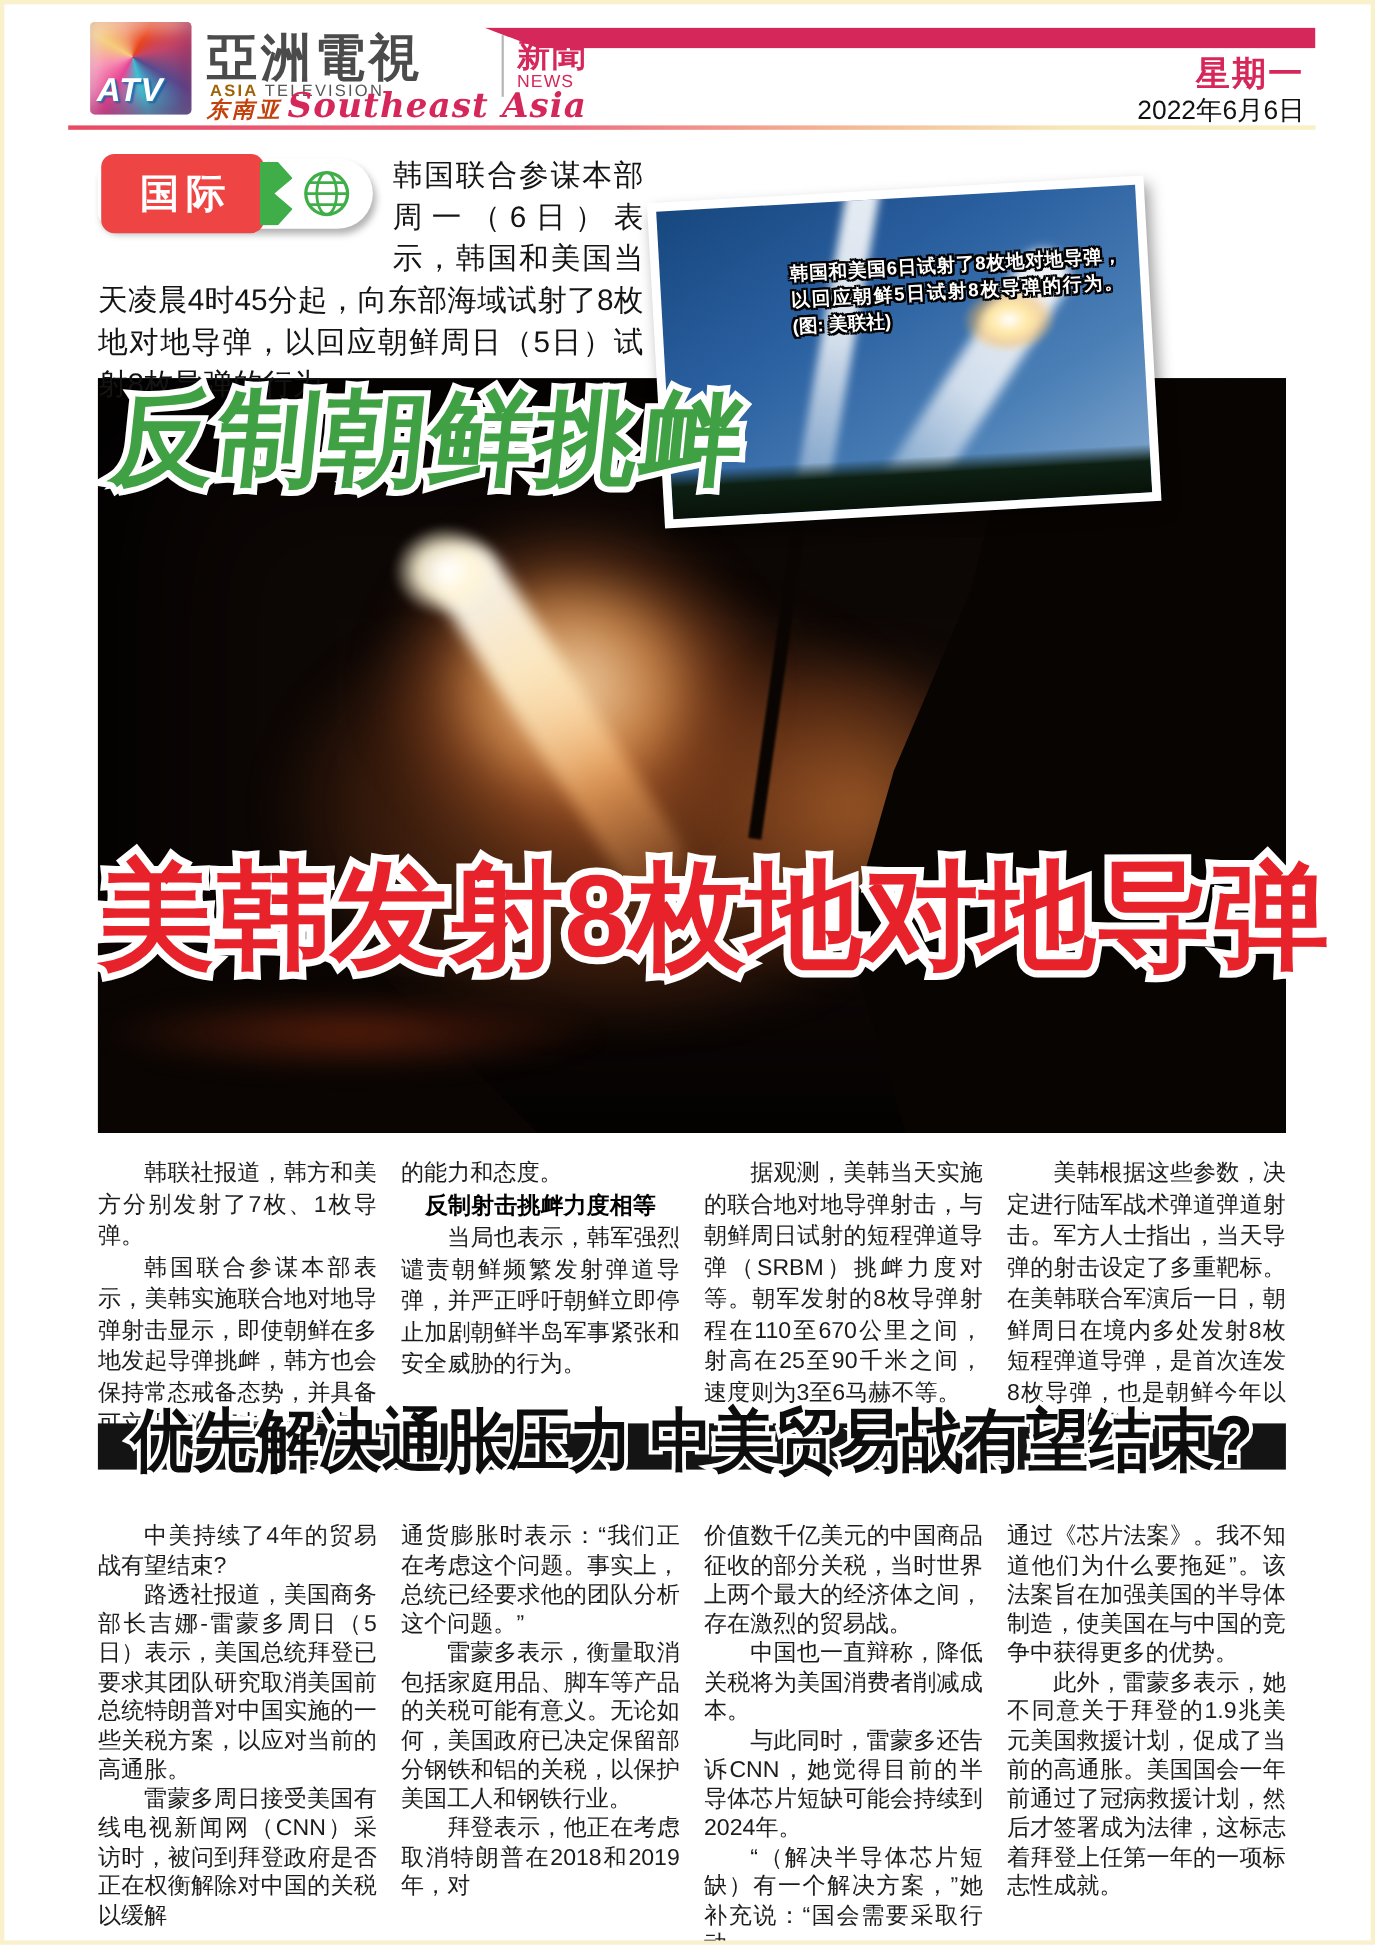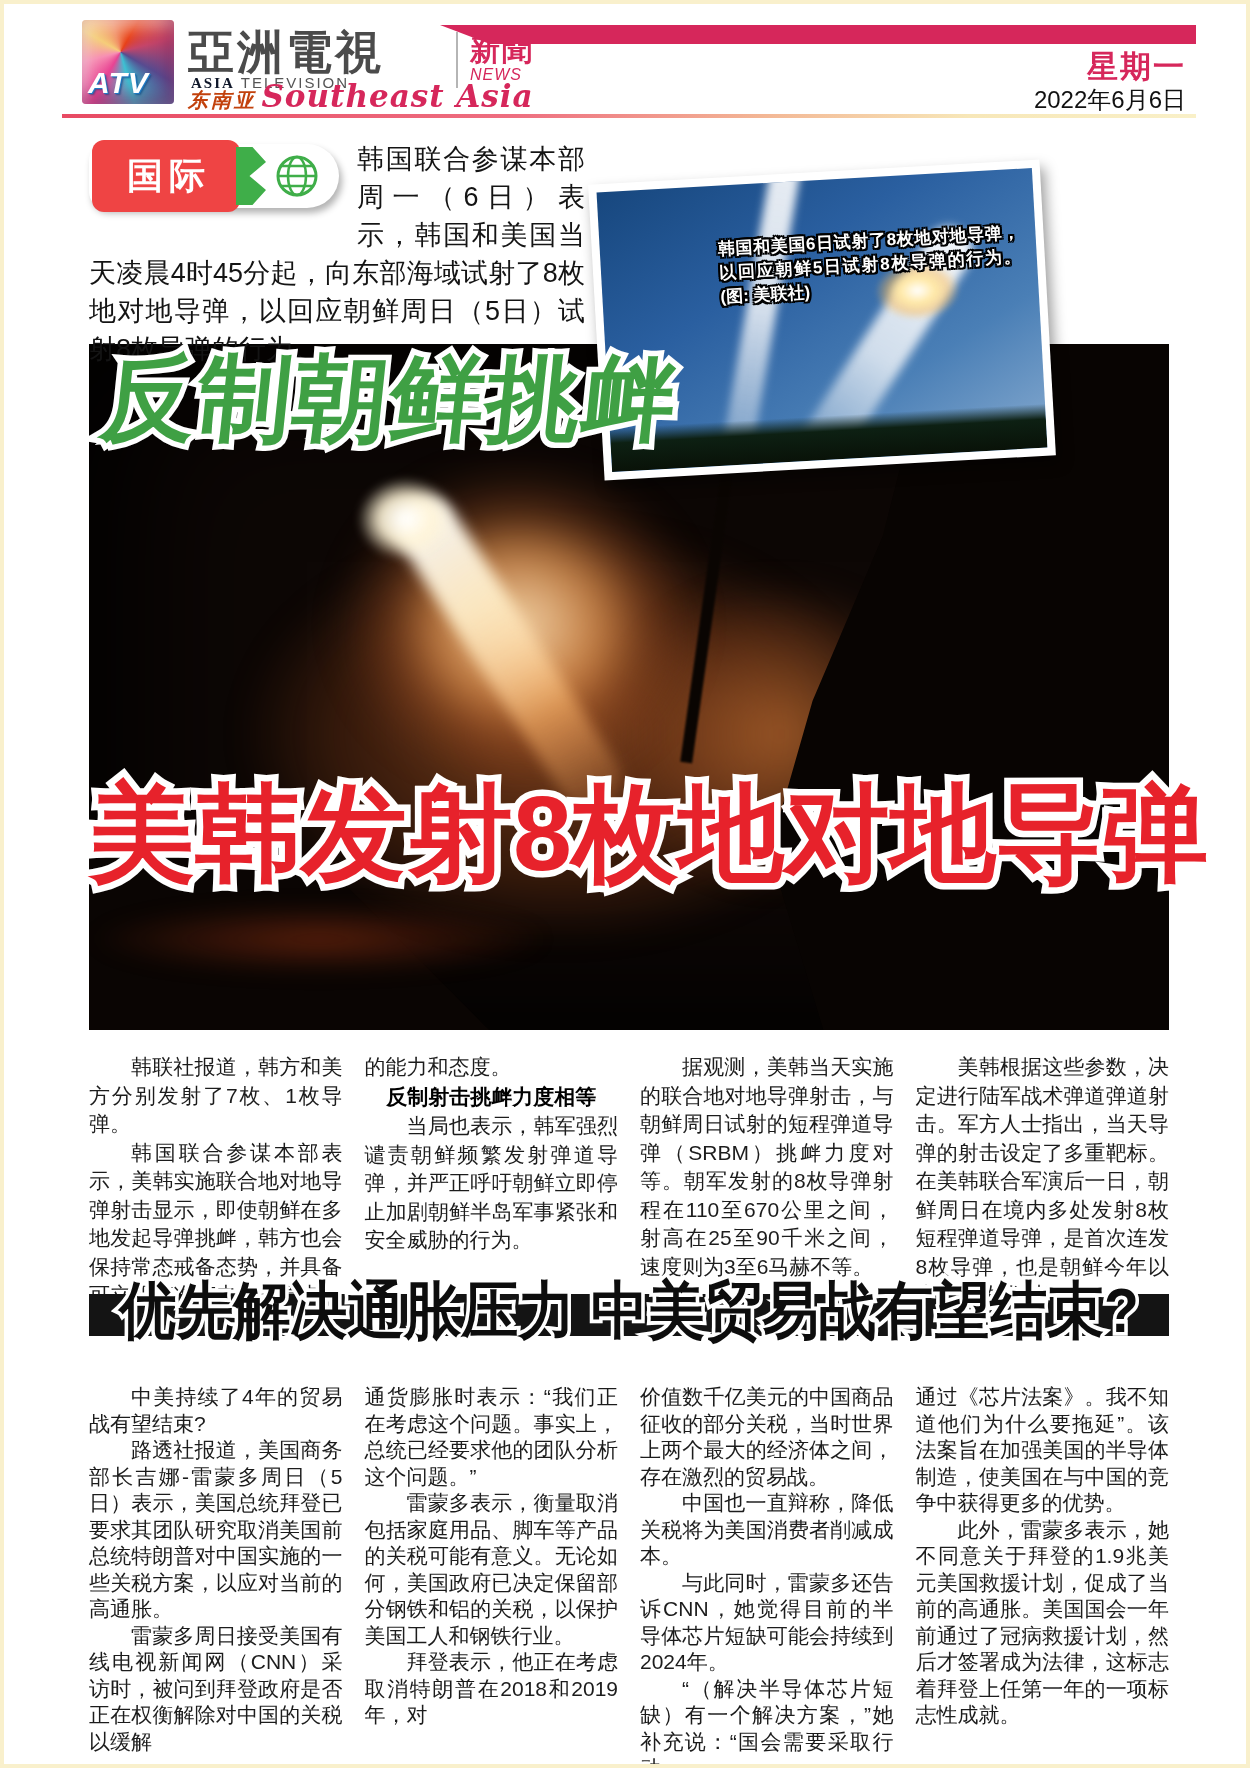--- a/index.html
+++ b/index.html
@@ -14,24 +14,24 @@
     position:absolute; left:78px; top:16px; width:92px; height:84px; border-radius:4px;
     background:conic-gradient(from 210deg at 42% 38%, #e84393, #f78fb3, #f5cd79, #f19066, #e84118, #c44569, #574b90, #3dc1d3, #e84393);
     box-shadow:inset -6px -10px 18px rgba(120,20,80,.45), inset 6px 8px 14px rgba(255,255,255,.45);
   }
   .logo-atv {
     position:absolute; left:6px; bottom:4px; color:#fff; font-weight:900; font-style:italic;
     font-size:30px; letter-spacing:1px; text-shadow:1px 1px 0 #1f7ac4, 2px 2px 2px rgba(0,60,120,.6);
   }
   .brand-cn { position:absolute; left:184px; top:18px; font-size:46px; color:#4b4b4b; letter-spacing:3px; font-weight:600; }
   .brand-en { position:absolute; left:187px; top:70px; font-size:15px; color:#555; letter-spacing:2px; }
-  .brand-en b { color:#0f172a;font-family:Liberation Serif, serif; }
+  .brand-en b { color:#a16207; }
   .mast-divider { position:absolute; left:452px; top:28px; width:2px; height:56px; background:#b5b5b5; }
   .news-cn { position:absolute; left:466px; top:26px; font-size:30px; font-weight:800; color:#d6275b; letter-spacing:2px; }
-  .news-en { position:absolute; left:466px; top:62px; font-size:16px; color:#d6275b; letter-spacing:1px;font-style:italic; }
+  .news-en { position:absolute; left:466px; top:62px; font-size:16px; color:#d6275b; letter-spacing:1px; }
   .region-line { position:absolute; left:184px; top:74px; white-space:nowrap; }
   .region-cn { font-size:20px; font-weight:800; font-style:italic; color:#c2410c; letter-spacing:3px; }
   .region-script { font-family:"DejaVu Serif","Liberation Serif",serif; font-style:italic; font-size:31px; font-weight:700; color:#d6275b; letter-spacing:1px; }
   .ribbon {
     position:absolute; left:436px; top:21px; width:756px; height:19px; background:#d6275b;
     clip-path:polygon(0 0, 100% 0, 100% 100%, 50px 100%);
   }
   .weekday { position:absolute; right:60px; top:42px; font-size:31px; font-weight:900; color:#d6275b; letter-spacing:2px;margin-left:20px; }
   .date { position:absolute; right:60px; top:80px; font-size:24px; color:#111; }
   .head-rule {

